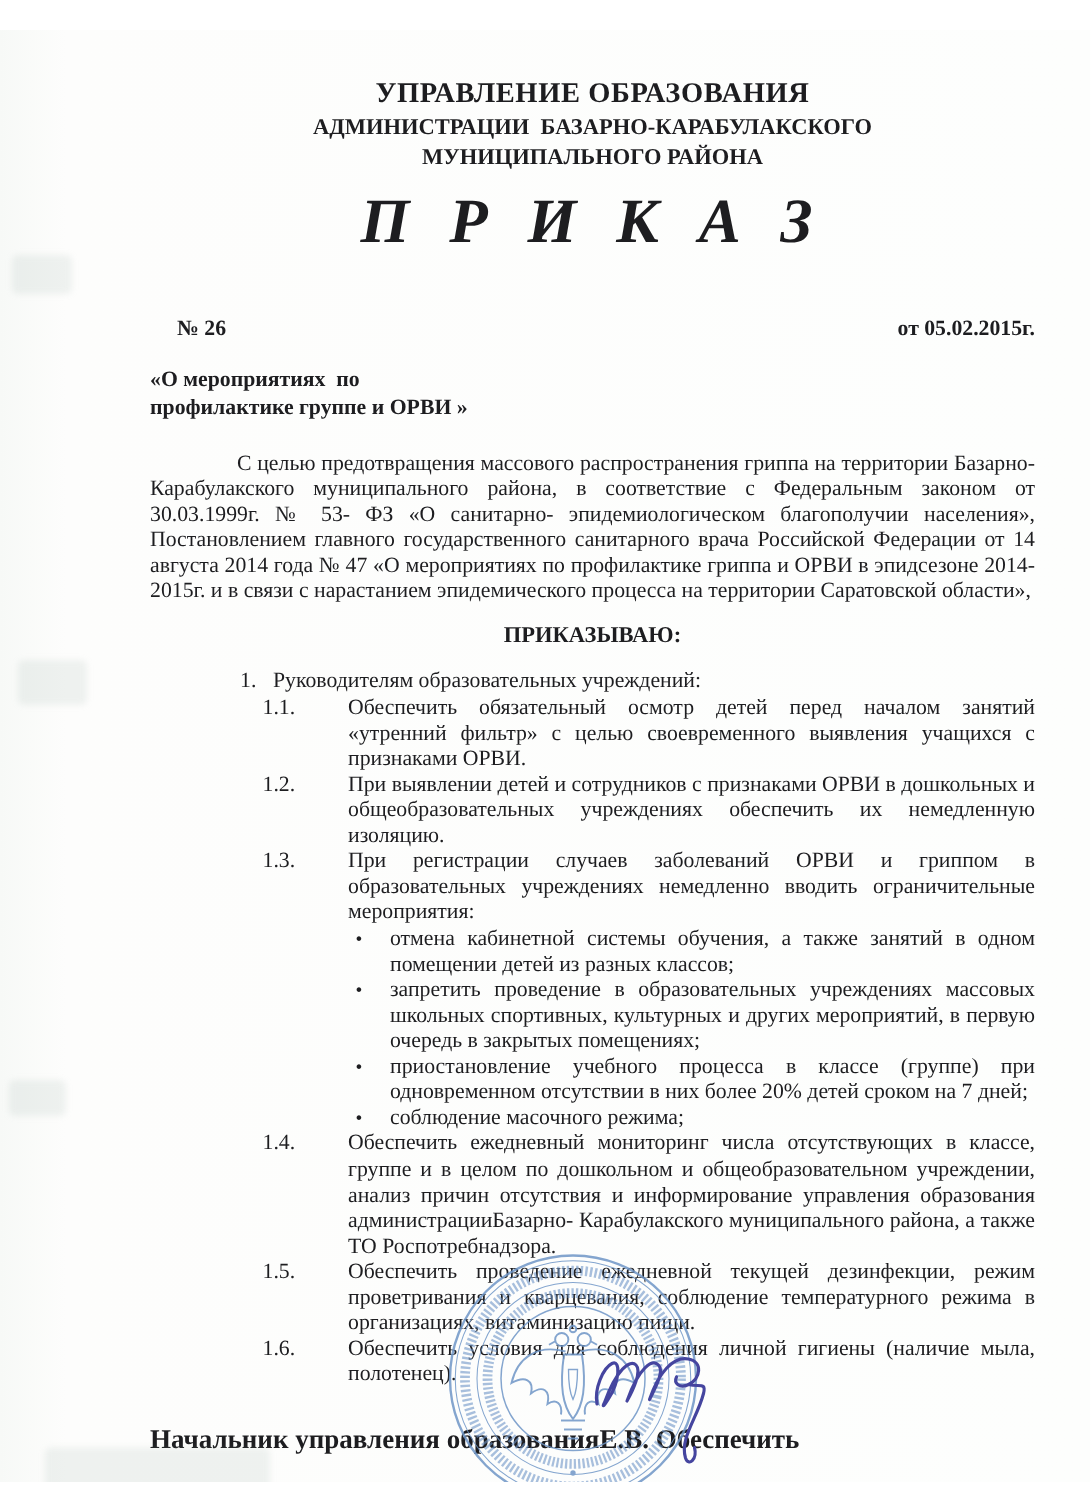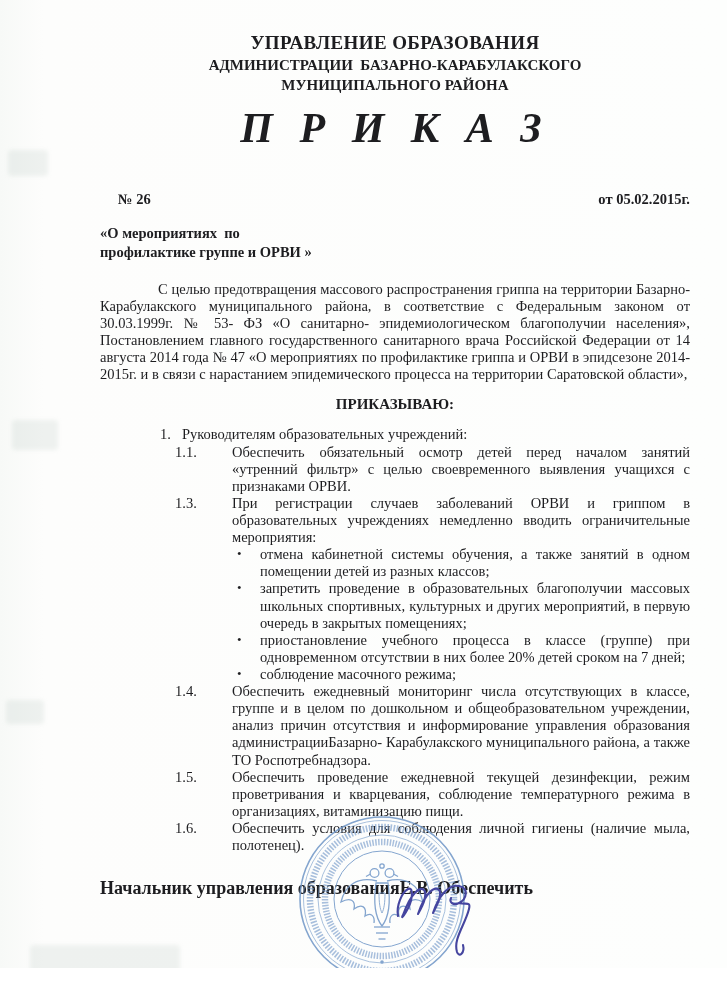--- a/index.html
+++ b/index.html
@@ -13,20 +13,21 @@
     font-family:"Liberation Serif", serif;
     color:#1d1d20;
   }
   .page{
     position:relative;
     width:727px;height:968px;
     background:linear-gradient(90deg,#f7f9f7 0%,#fdfdfc 6%,#fdfefd 100%);
     overflow:hidden;
     box-sizing:border-box;
     padding:32px 37px 0 100px;
+    margin-top:20px;
   }
   
   .artifact{position:absolute;background:rgba(150,170,165,.14);filter:blur(2px);border-radius:4px;}
 
   .doc-header{text-align:center;line-height:1.15;}
   .org-line1{font-size:19px;font-weight:bold;letter-spacing:.4px;}
   .org-line2,.org-line3{font-size:15px;font-weight:bold;white-space:pre;margin-top:3px;}
   .doc-type{
     font-size:42px;font-weight:bold;font-style:italic;
     letter-spacing:8px;margin-top:10px;white-space:pre;
@@ -110,33 +111,37 @@
     <div class="li level-1">
       <span class="num">1.</span>
       <div class="txt">Руководителям образовательных учреждений:</div>
     </div>
 
     <div class="li level-2">
       <span class="num">1.1.</span>
       <div class="txt">Обеспечить обязательный осмотр детей перед началом занятий «утренний фильтр» с целью своевременного выявления учащихся с признаками ОРВИ.</div>
     </div>
 
+    <div class="li level-2">
+      <span class="num">1.2.</span>
+      <div class="txt">При выявлении детей и сотрудников с признаками ОРВИ в дошкольных и общеобразовательных учреждениях обеспечить их немедленную изоляцию.</div>
+    </div>
 
     <div class="li level-2">
       <span class="num">1.3.</span>
       <div class="txt">При регистрации случаев заболеваний ОРВИ и гриппом в образовательных учреждениях немедленно вводить ограничительные мероприятия:</div>
     </div>
 
     <div class="bullet-item">
       <span class="marker">•</span>
       <div class="txt">отмена кабинетной системы обучения, а также занятий в одном помещении детей из разных классов;</div>
     </div>
     <div class="bullet-item">
       <span class="marker">•</span>
-      <div class="txt">запретить проведение в образовательных благополучии массовых школьных спортивных, культурных и других мероприятий, в первую очередь в закрытых помещениях;</div>
+      <div class="txt">запретить проведение в образовательных учреждениях массовых школьных спортивных, культурных и других мероприятий, в первую очередь в закрытых помещениях;</div>
     </div>
     <div class="bullet-item">
       <span class="marker">•</span>
       <div class="txt">приостановление учебного процесса в классе (группе) при одновременном отсутствии в них более 20% детей сроком на 7 дней;</div>
     </div>
     <div class="bullet-item">
       <span class="marker">•</span>
       <div class="txt">соблюдение масочного режима;</div>
     </div>
 

